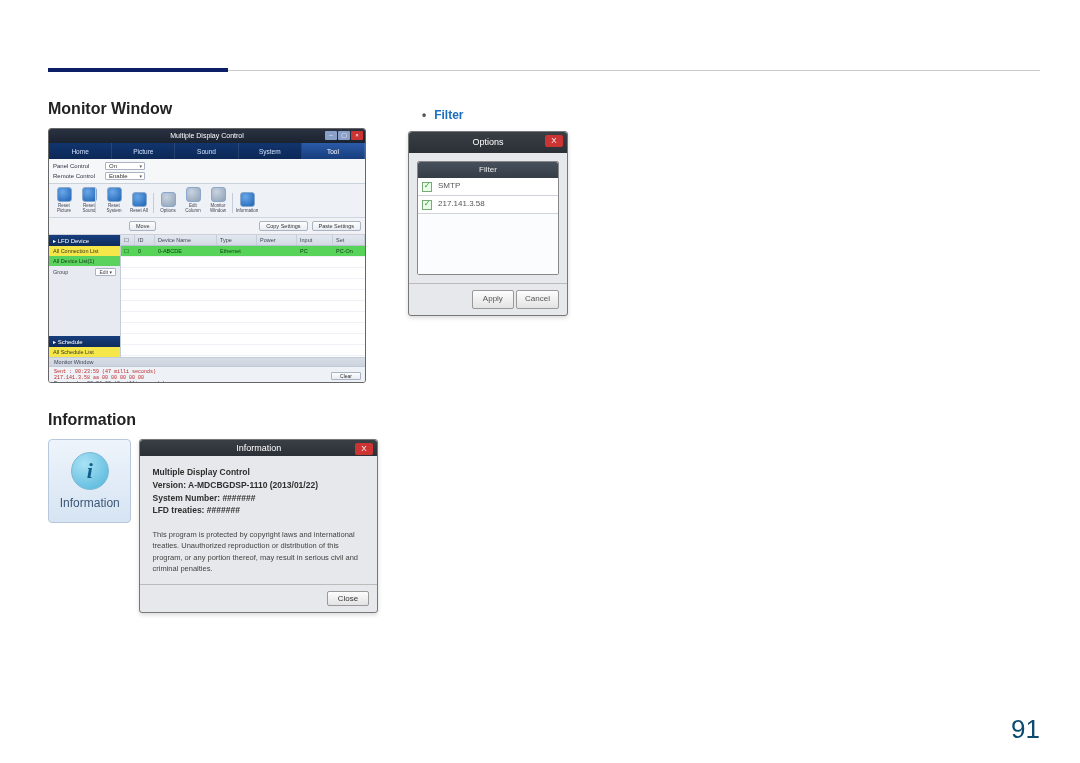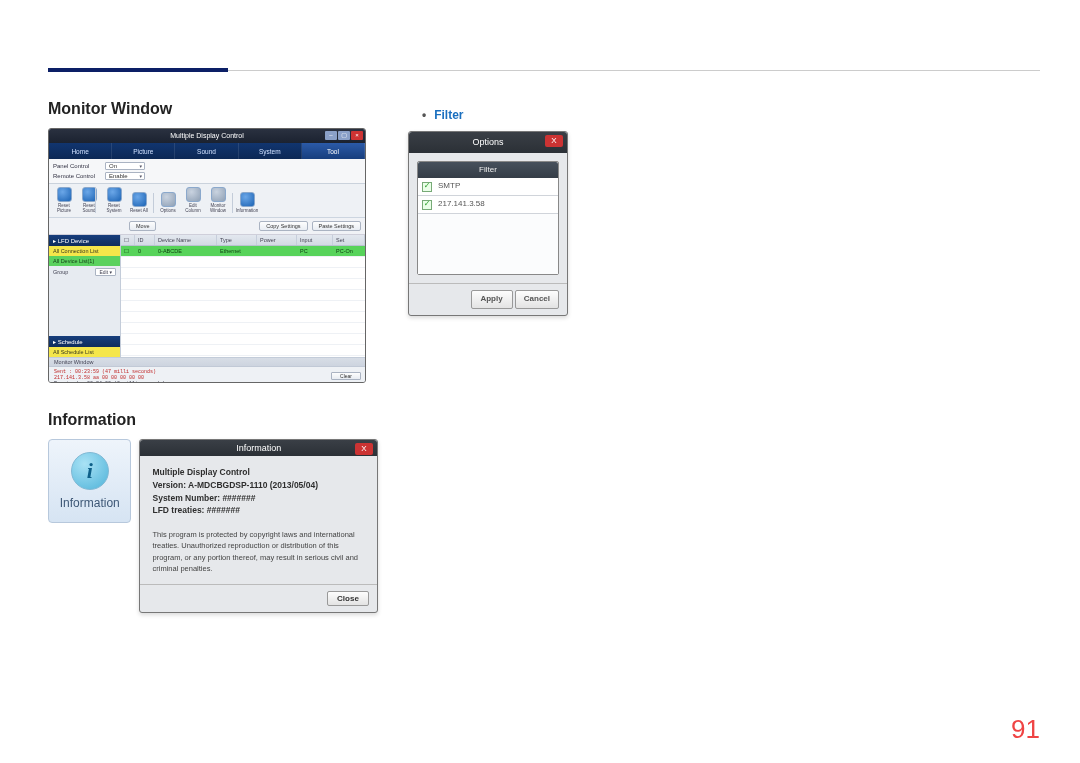--- a/index.html
+++ b/index.html
@@ -34,21 +34,21 @@
     font-size: 16px; font-weight: bold; color: #222;
     margin-bottom: 10px;
   }
   .bullet-label {
     color: #1a6fbf; font-weight: bold; font-size: 12px;
     margin: 6px 0 6px 14px;
   }
   .bullet-label::before { content: "•"; color: #555; margin-right: 8px; }
   .page-number {
     position: absolute; right: 40px; bottom: 18px;
-    font-size: 26px; color: #ef4444; font-weight: 300;
+    font-size: 26px; color: #0c4a6e; font-weight: 300;
   }
 
   
   .panel {
     border: 1px solid #777; border-radius: 3px;
     background: #e6e8eb;
     box-shadow: 0 2px 4px rgba(0,0,0,.15);
     font-size: 8px;
   }
   .panel-header {
@@ -69,21 +69,20 @@
   .btn-small {
     display: inline-block;
     min-width: 42px;
     padding: 2px 8px;
     font-size: 8px;
     background: linear-gradient(#fdfdfd,#e3e3e3);
     border: 1px solid #999;
     border-radius: 2px;
     text-align: center;
     cursor: pointer;
-    font-weight: bold;
   }
   .panel-footer {
     text-align: right;
     padding: 6px 8px;
     border-top: 1px solid #bbb;
   }
 
   
   .mdc-window {
     width: 318px; height: 255px;
@@ -457,21 +456,21 @@
           <span class="lbl">Information</span>
         </div>
 
         <div class="panel info-dialog">
           <div class="panel-header">
             <span>Information</span>
             <span class="close-x">X</span>
           </div>
           <div class="info-body">
             <span class="b">Multiple Display Control</span>
-            <span class="b">Version: A-MDCBGDSP-1110 (2013/05/04)</span>
+            <span class="b">Version: A-MDCBGDSP-1110 (2013/01/22)</span>
             <span class="b">System Number: #######</span>
             <span class="b">LFD treaties: #######</span>
             <div class="legal">This program is protected by copyright laws and international treaties. Unauthorized reproduction or distribution of this program, or any portion thereof, may result in serious civil and criminal penalties.</div>
           </div>
           <div class="panel-footer">
             <span class="btn-small">Close</span>
           </div>
         </div>
       </div>
     </div>

